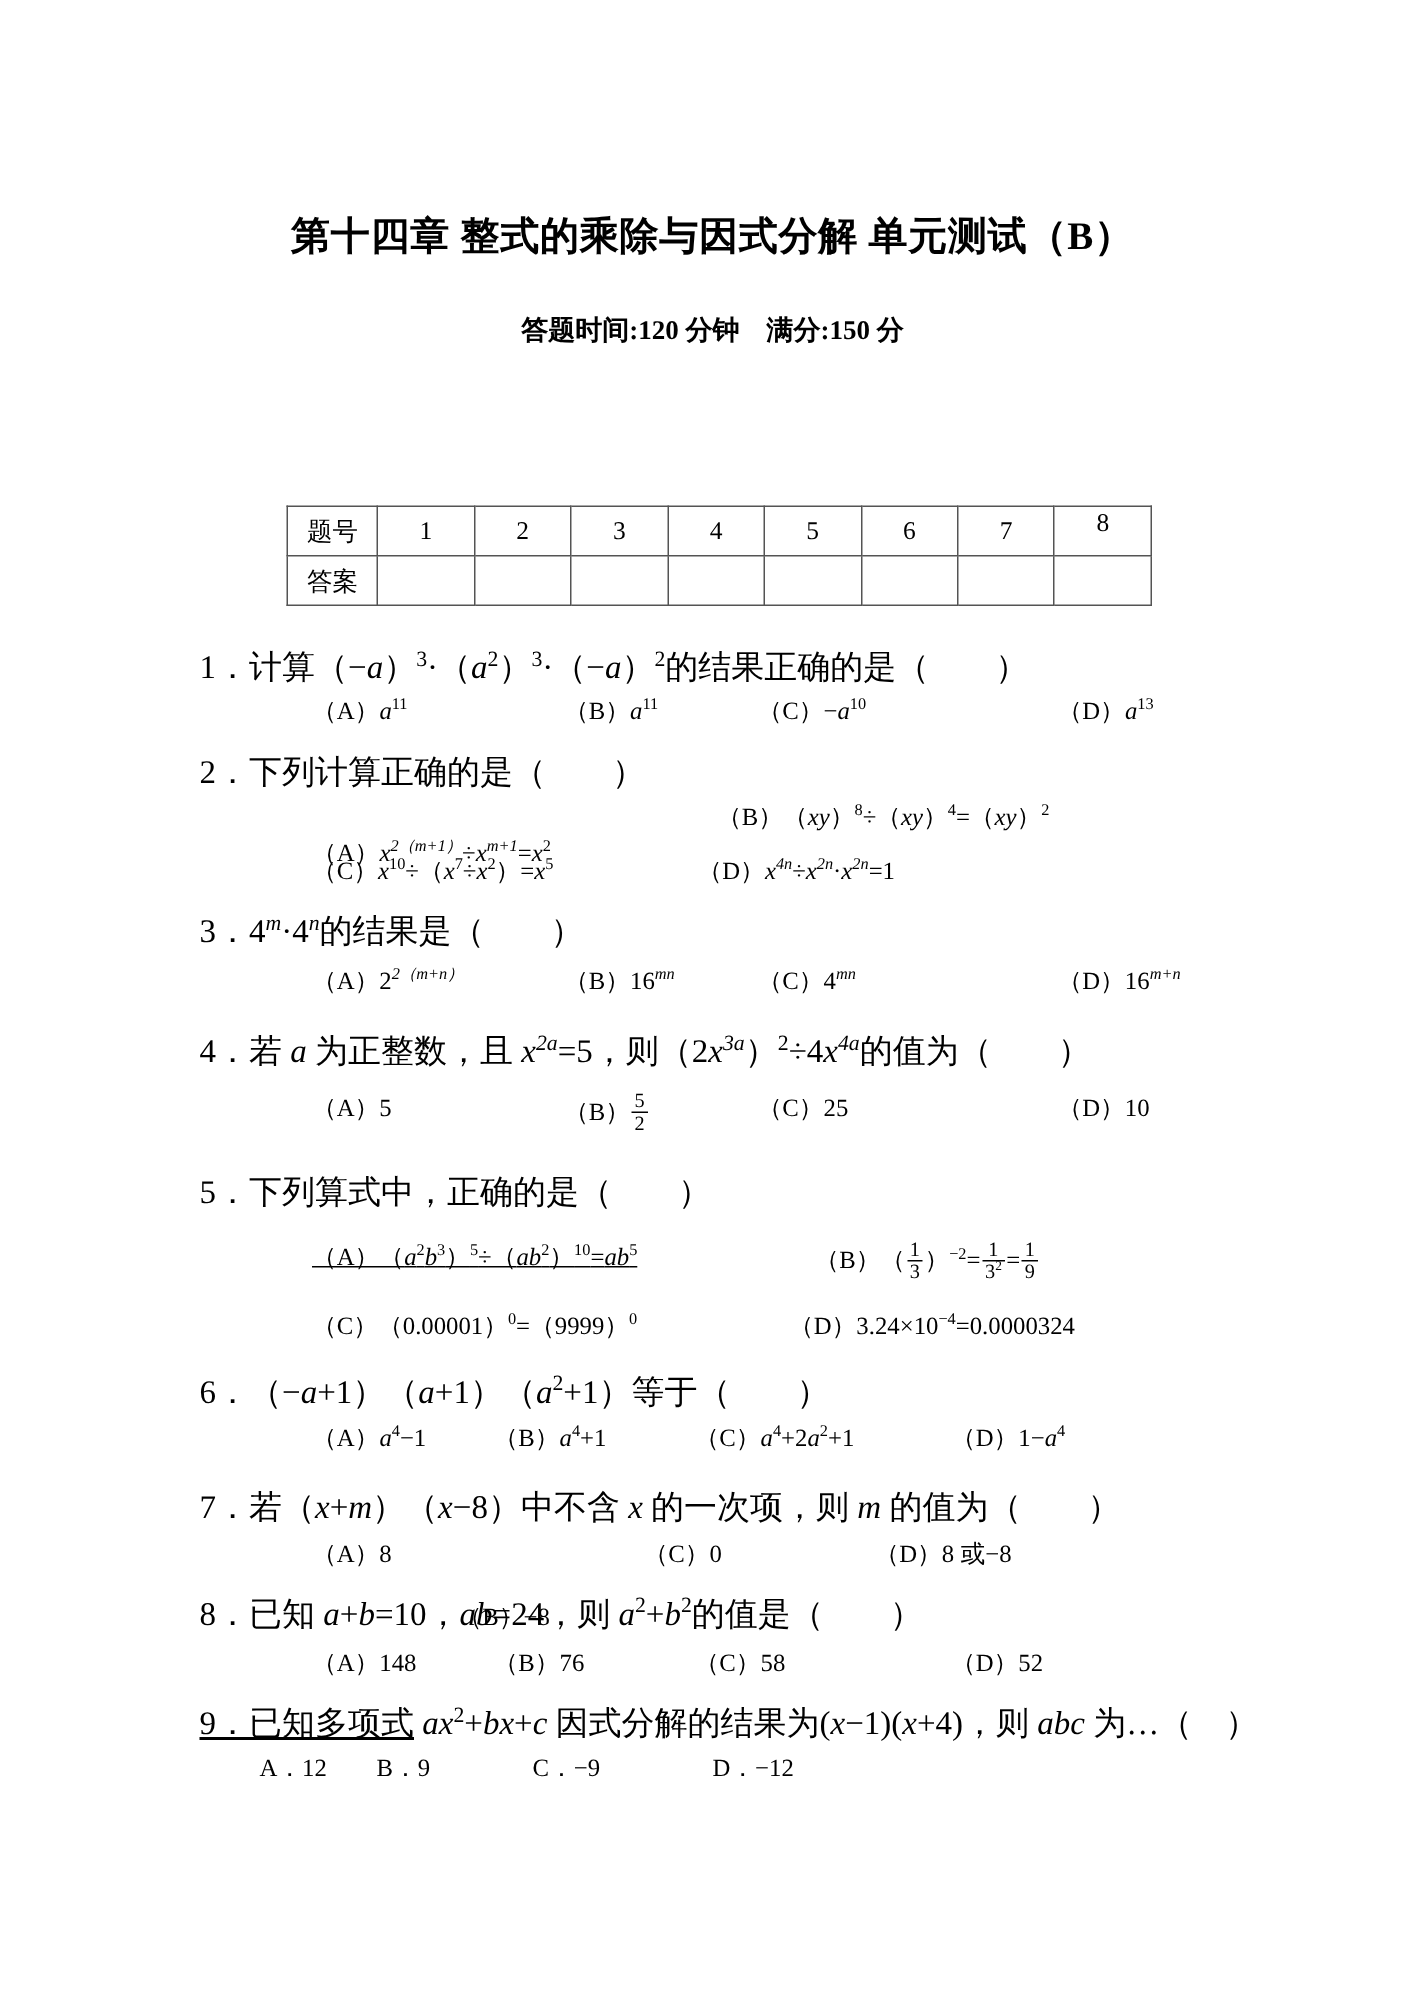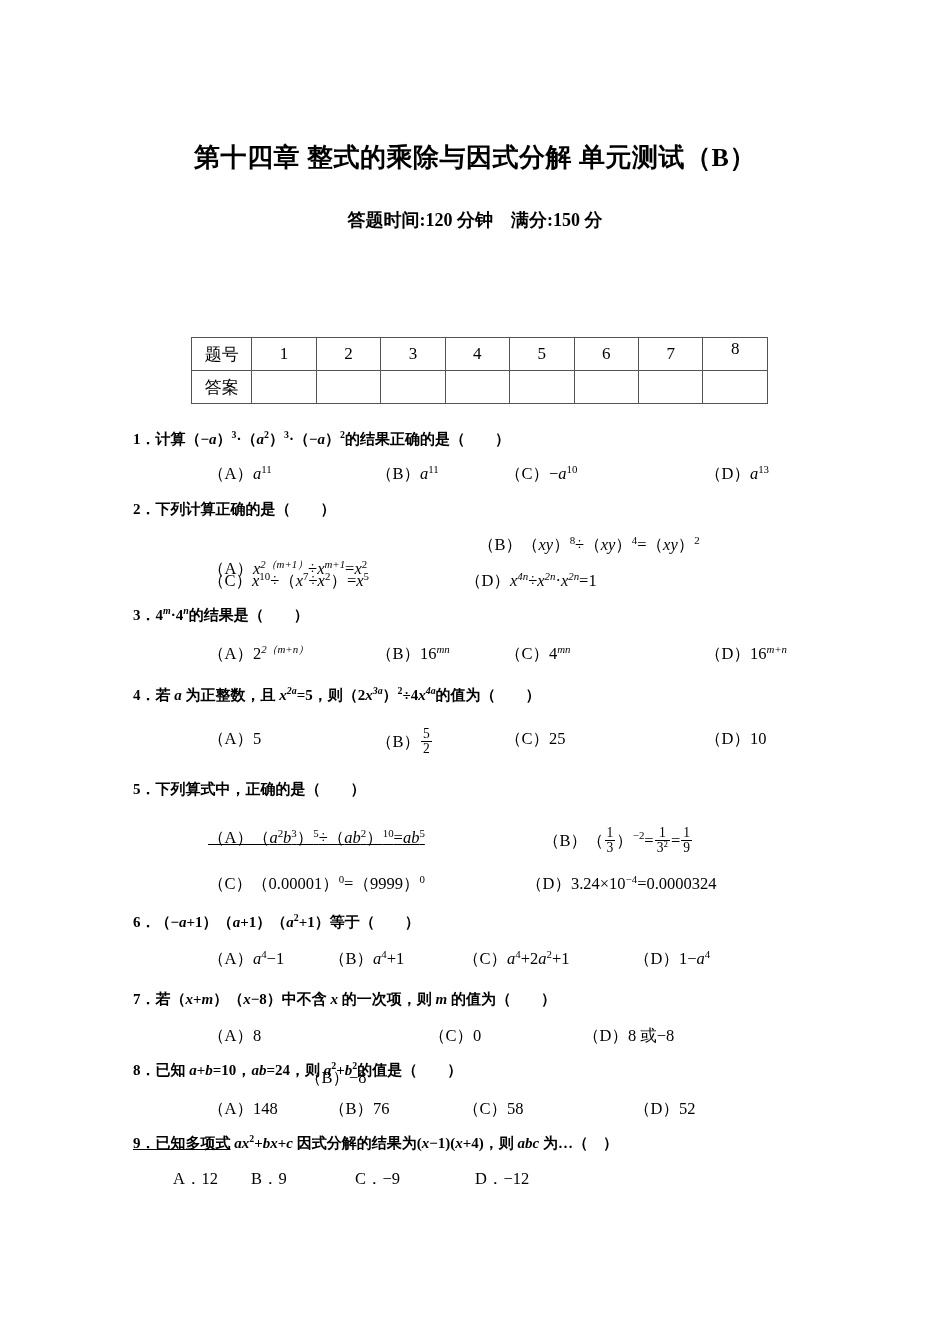--- a/index.html
+++ b/index.html
@@ -90,23 +90,22 @@
   .qlist {
     position: absolute;
     left: 0;
     top: 0;
     width: 950px;
   }
   .qline {
     position: absolute;
     left: 133px;
     width: 800px;
-    font-size: 15px;
-    white-space: nowrap;
-    font-weight: bold;
+    font-size: 22px;
+    white-space: nowrap;
   }
   .qline.underlined .ul {
     text-decoration: underline;
     text-align: center;
   }
   .opts {
     position: absolute;
     left: 133px;
     width: 800px;
     font-size: 16.5px;

